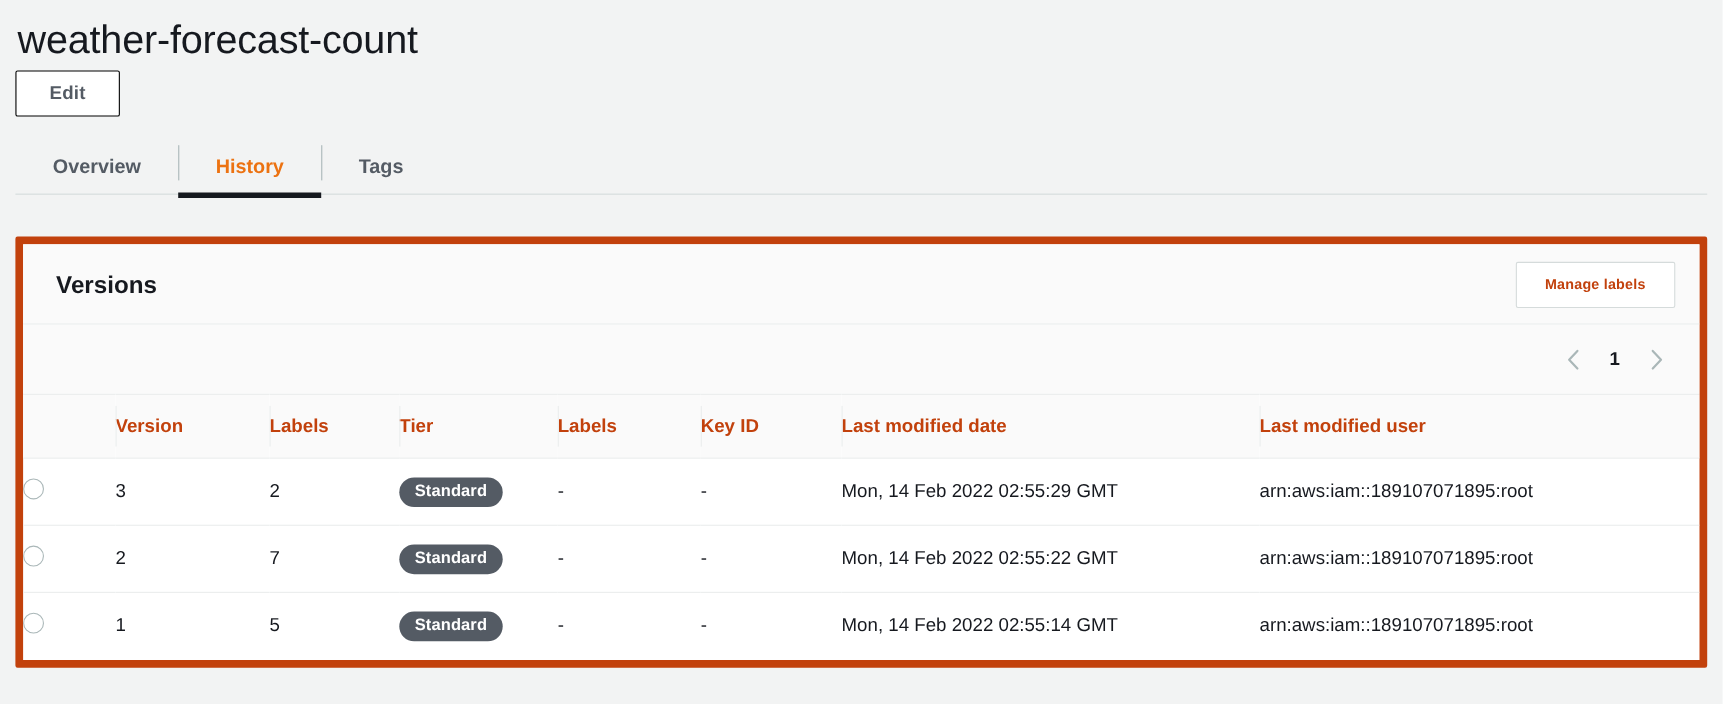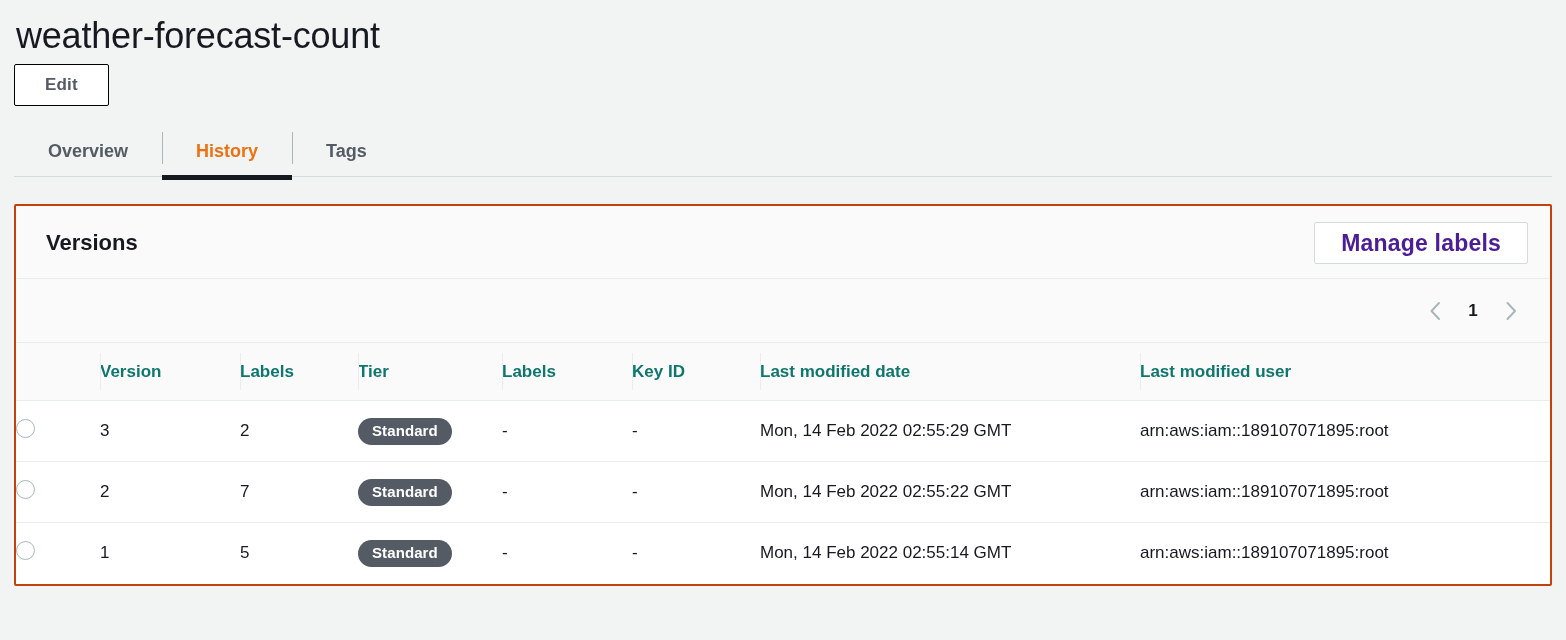--- a/index.html
+++ b/index.html
@@ -92,46 +92,46 @@
     position: absolute;
     left: 0;
     right: 0;
     bottom: -4px;
     height: 5px;
     background: #16191f;
   }
 
   
   .card {
-    margin: 27px 14px 0 14px;
+    margin: 38px 14px 0 14px;
     background: #ffffff;
-    border: 2px solid #c2410c;
+    border: 7px solid #c2410c;
     border-radius: 2px;
     overflow: hidden;
   }
   .card-header {
     display: flex;
     align-items: center;
     justify-content: space-between;
     background: #fafafa;
     padding: 16px 22px 14px 30px;
   }
   .card-title {
     font-size: 22px;
     font-weight: bold;
     color: #16191f;
     line-height: 28px;
   }
   .btn-disabled {
     background: #ffffff;
     border: 1px solid #d5dbdb;
     border-radius: 2px;
-    color: #4c1d95;
+    color: #c2410c;
     font-family: "Liberation Sans", sans-serif;
-    font-size: 23px;
+    font-size: 13px;
     font-weight: bold;
     letter-spacing: 0.2px;
     padding: 10px 26px;
     line-height: 20px;
     cursor: default;
   }
 
   
   .toolbar {
     background: #fafafa;
@@ -173,21 +173,21 @@
   }
   table.versions thead tr {
     background: #fafafa;
     border-top: 1px solid #eaeded;
     border-bottom: 1px solid #eaeded;
   }
   table.versions th {
     text-align: left;
     font-size: 17px;
     font-weight: bold;
-    color: #0f766e;
+    color: #c2410c;
     padding: 16px 0 16px 0;
     height: 58px;
     position: relative;
     vertical-align: middle;
   }
   table.versions th.divider::before {
     content: "";
     position: absolute;
     left: 0;
     top: 10px;

